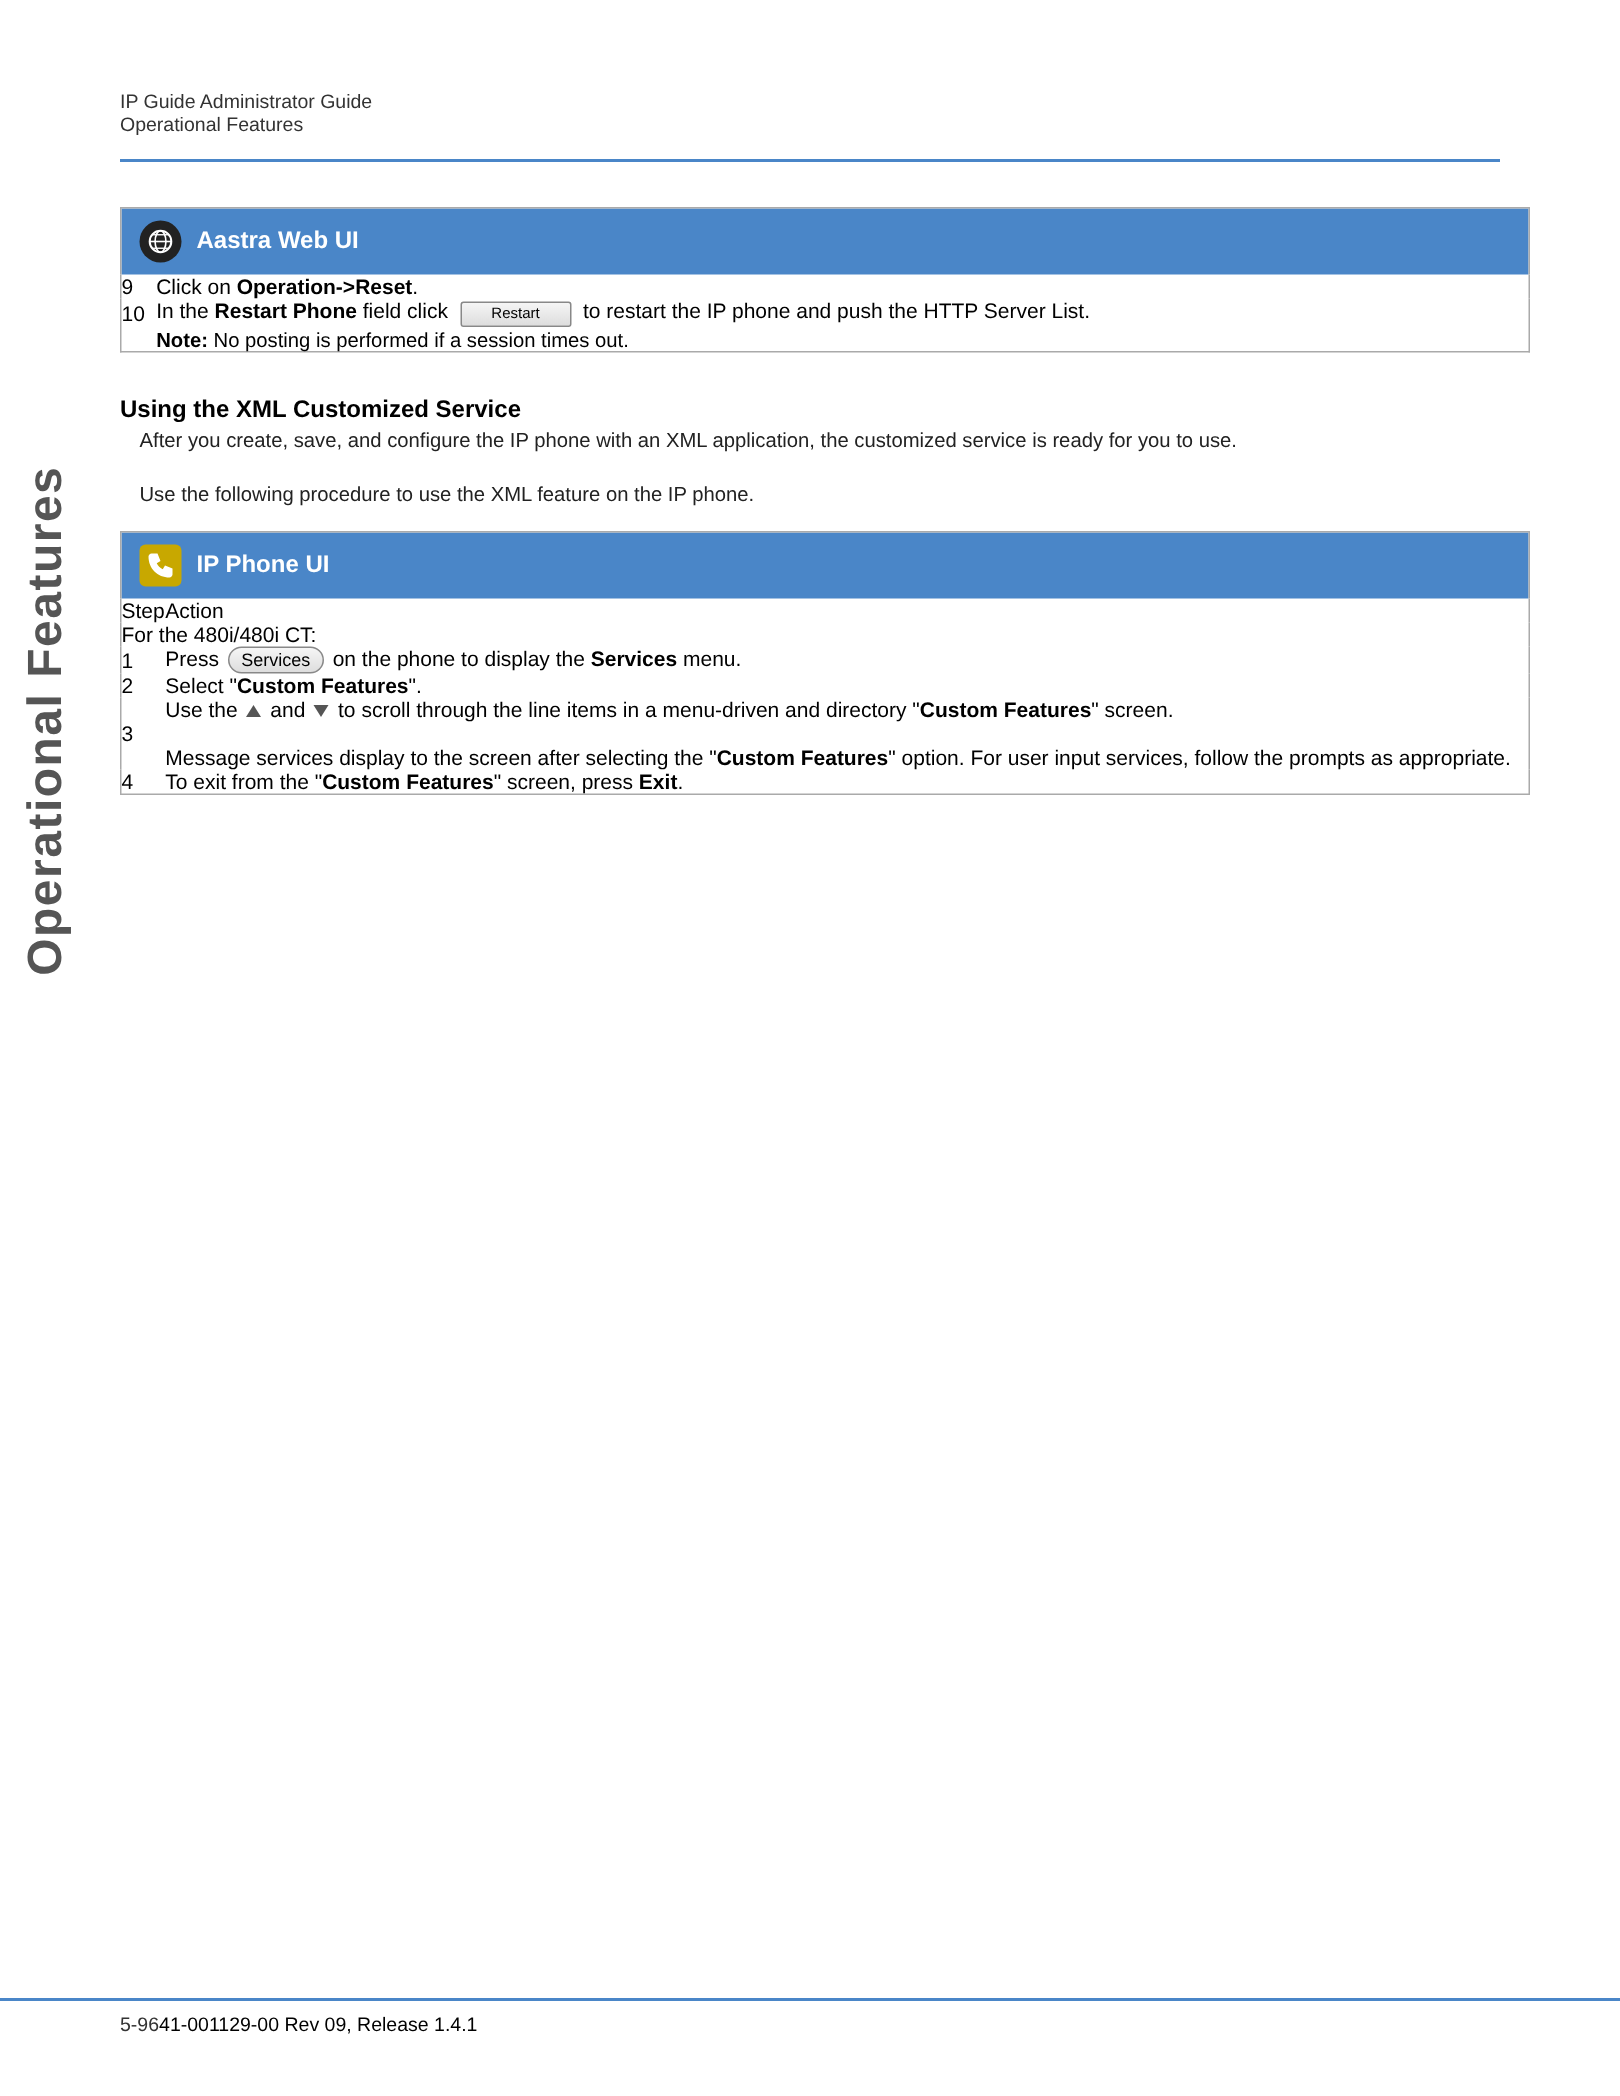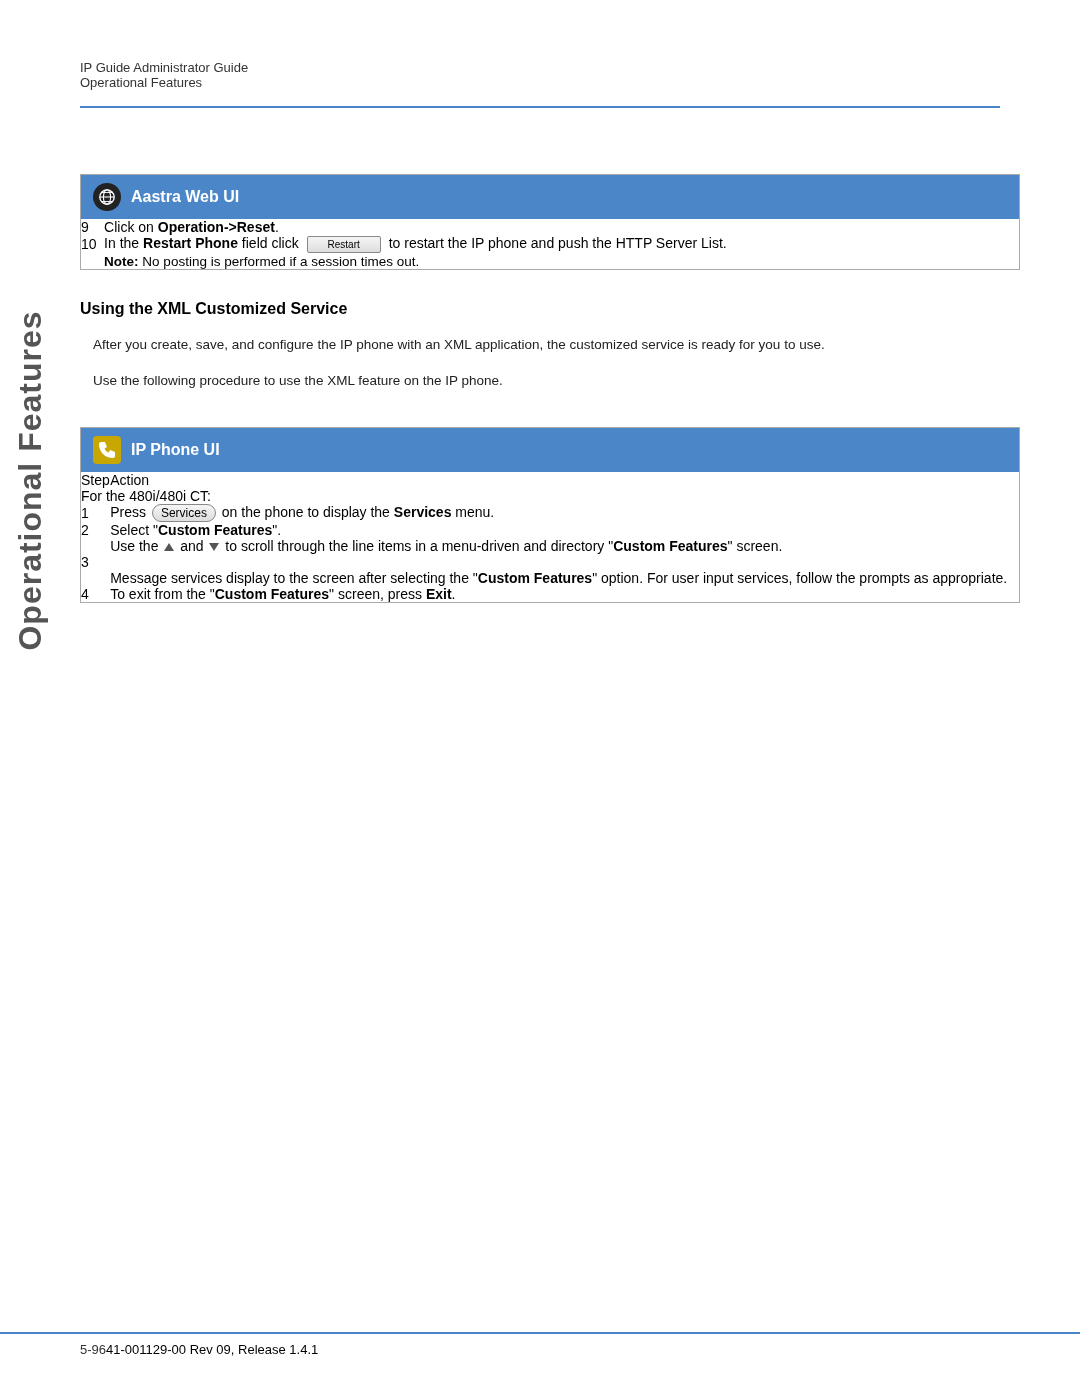--- a/index.html
+++ b/index.html
@@ -57,21 +57,20 @@
       margin-right: 60px;
       padding-top: 30px;
     }
 
     
     .ui-table {
       width: 100%;
       border-collapse: collapse;
       border: 1px solid #aaa;
       margin-bottom: 30px;
-      margin-top: 36px;
     }
     .ui-table-header {
       background: #4a86c8;
       color: #fff;
       padding: 8px 12px;
       font-size: 16px;
       font-weight: bold;
       display: flex;
       align-items: center;
       gap: 10px;
@@ -122,21 +121,20 @@
       font-size: 12px;
       margin: 0 2px;
       border-radius: 10px;
       cursor: pointer;
     }
 
     
     .section-heading {
       font-size: 16px;
       font-weight: bold;
-      margin-bottom: 16px;
       margin-top: 10px;
     }
 
     .body-text {
       font-size: 13.5px;
       line-height: 1.6;
       margin-bottom: 14px;
       color: #222;
       margin-left: 13px;
     }

